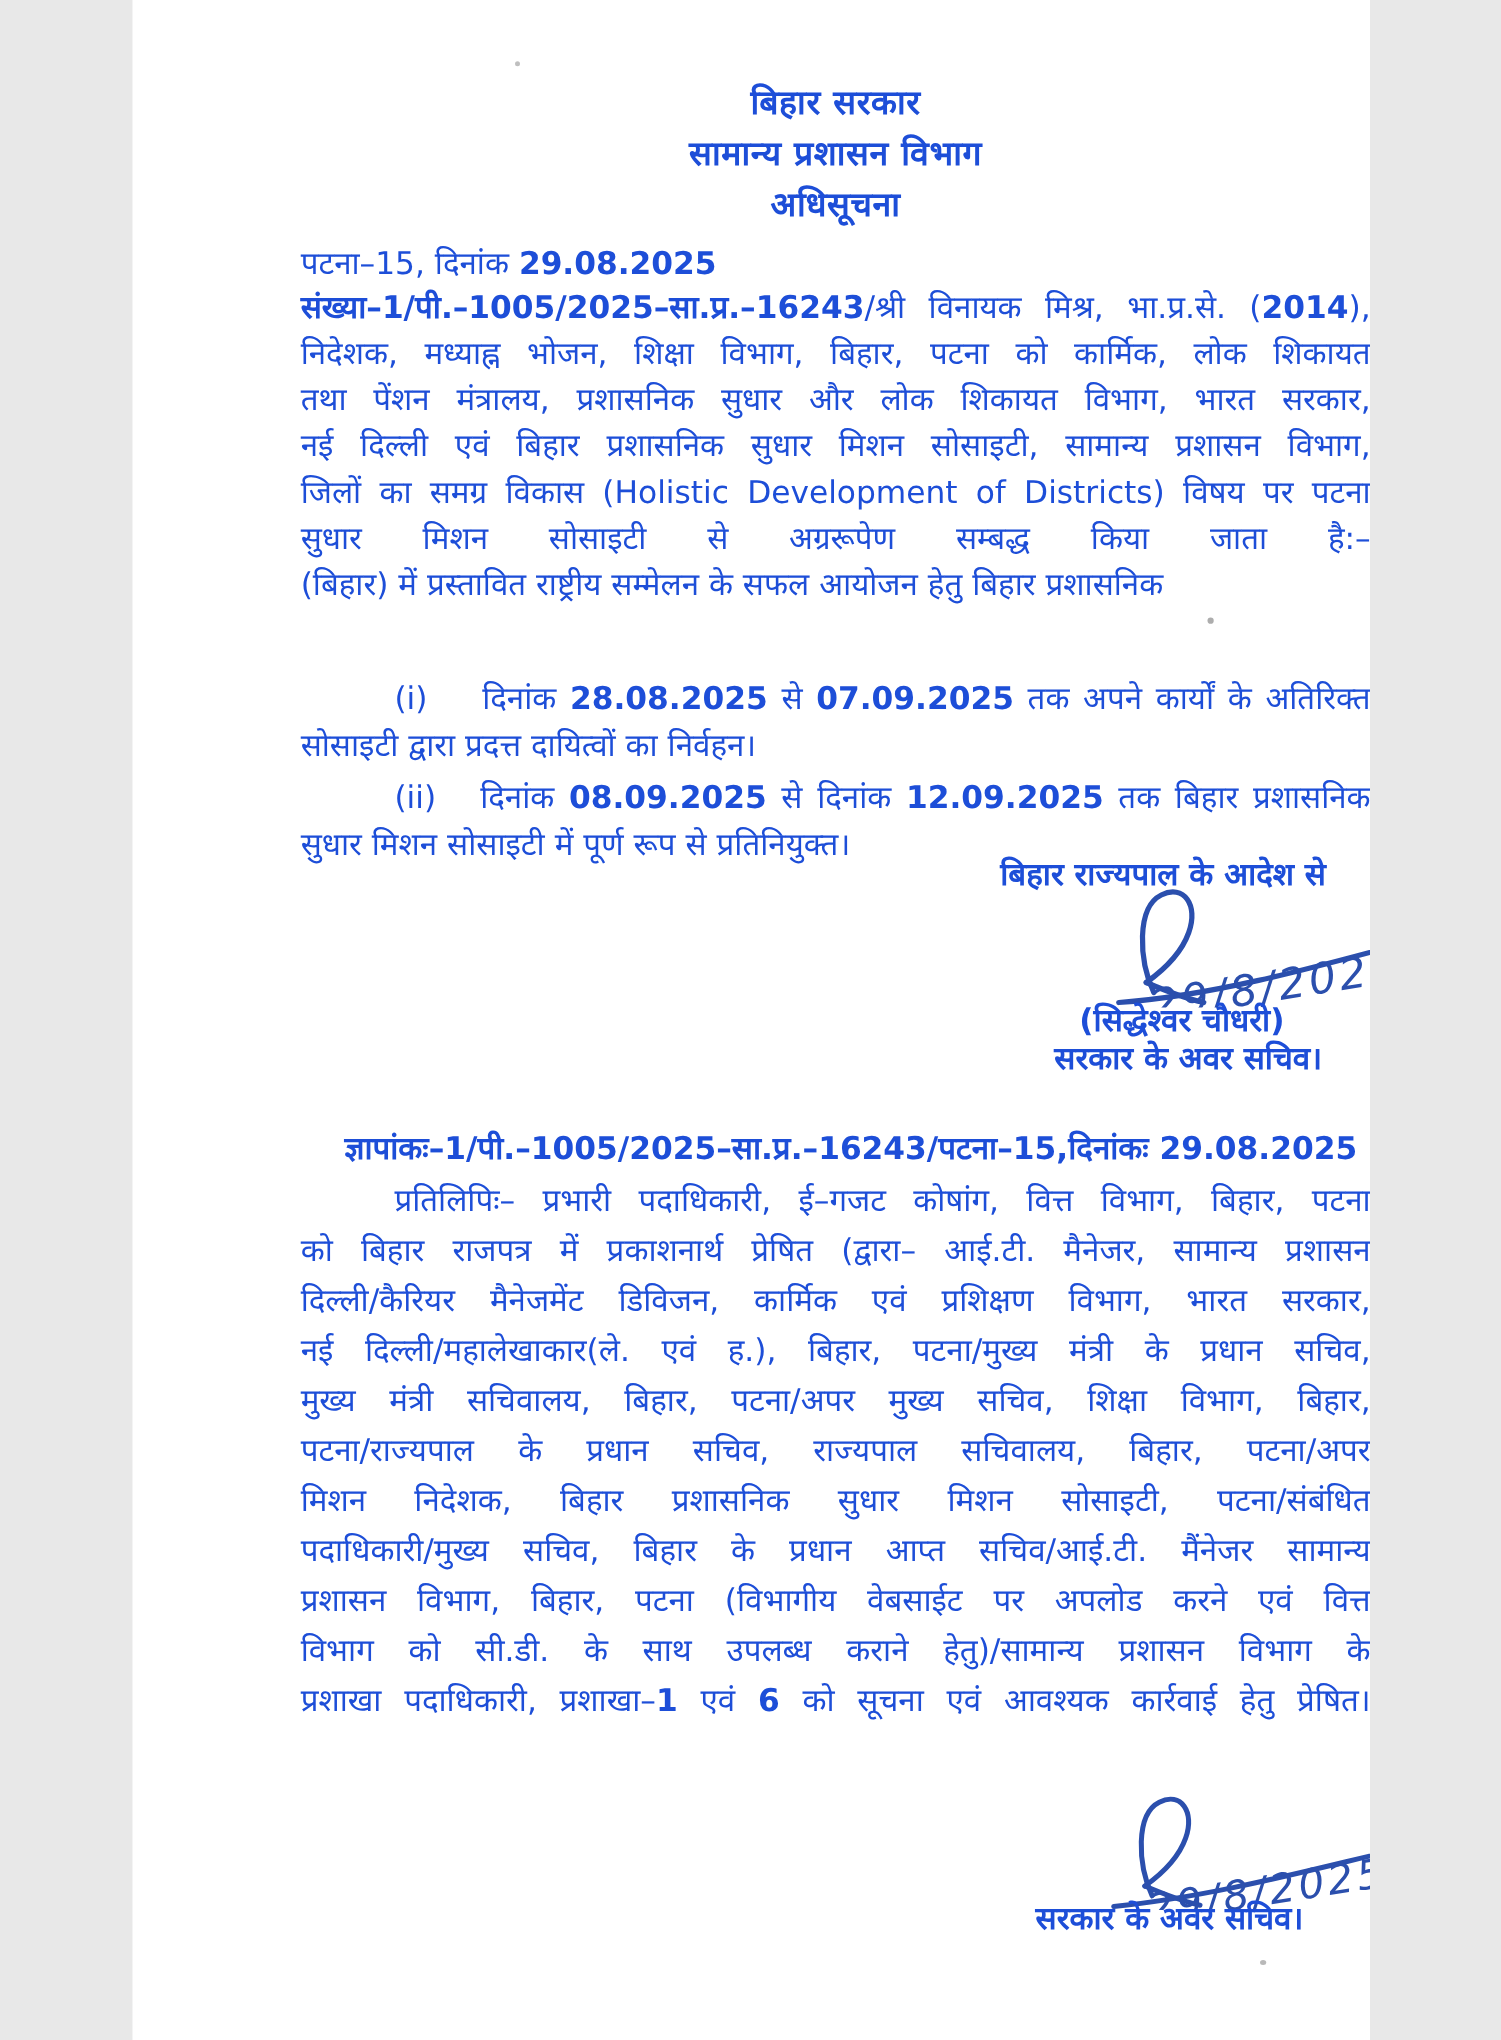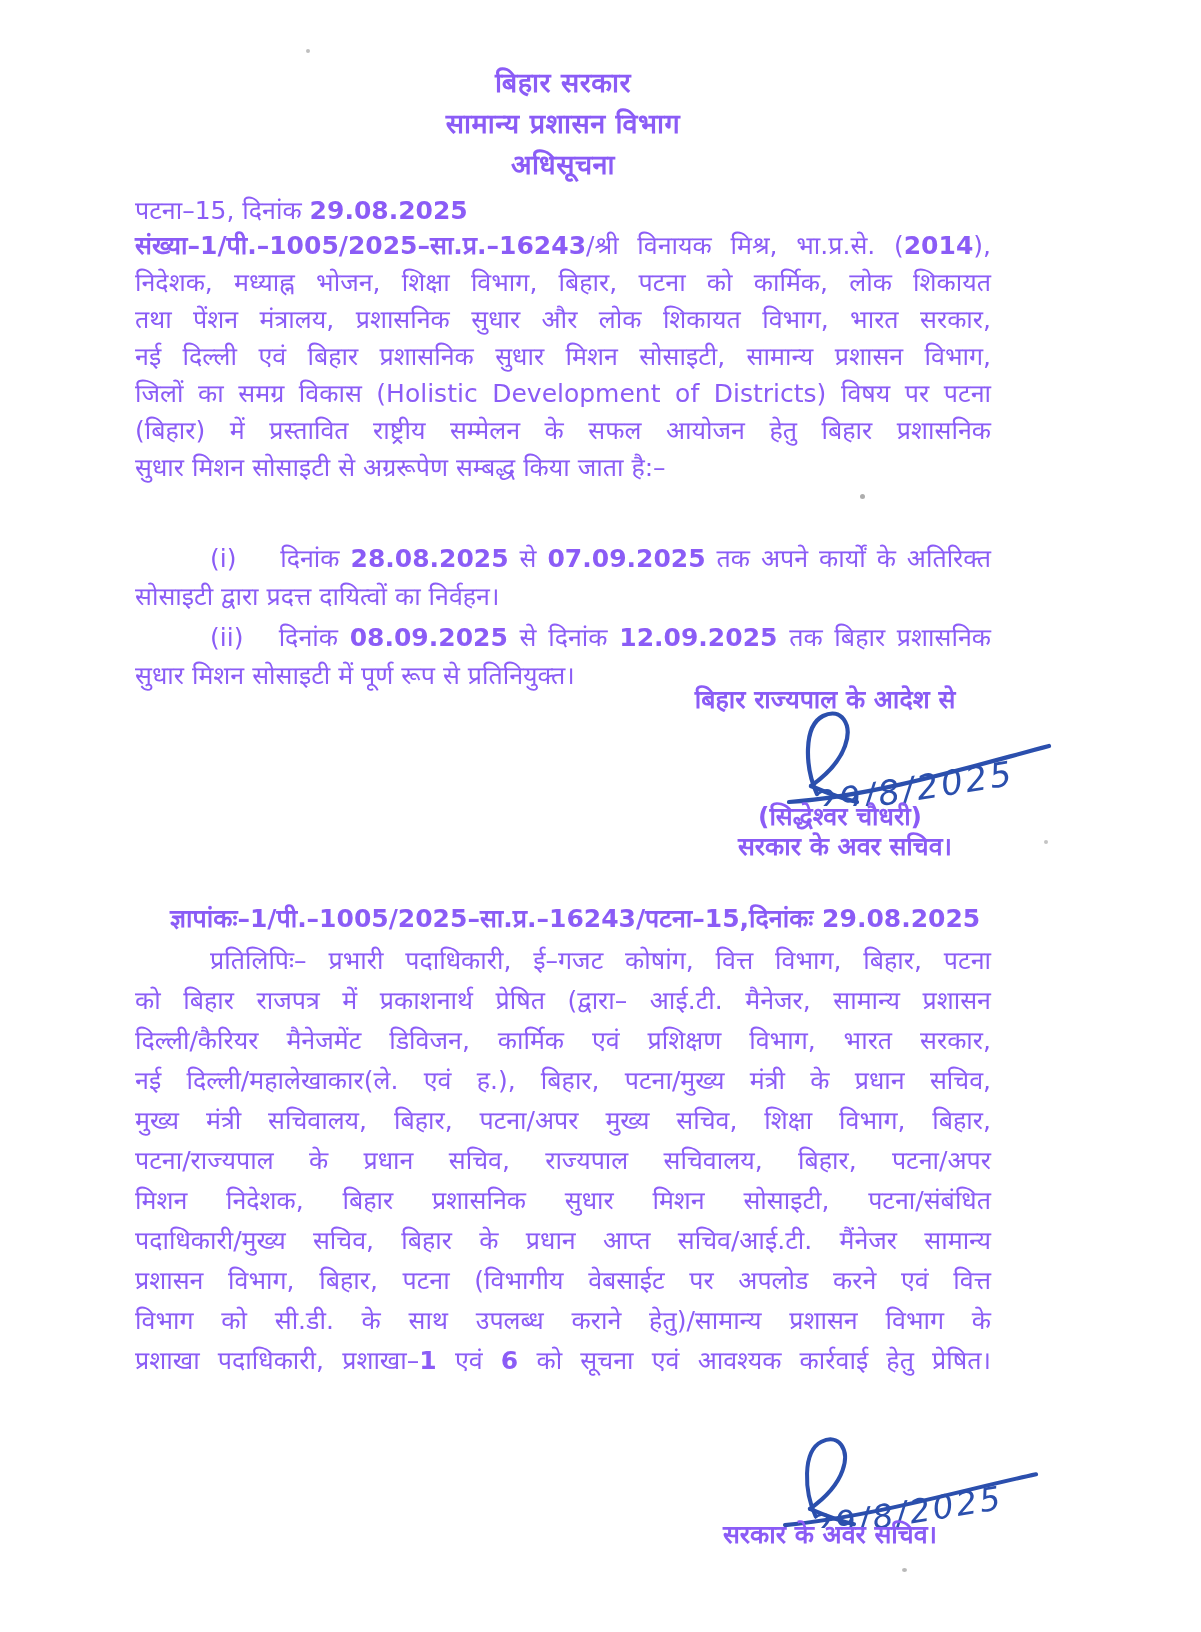--- a/index.html
+++ b/index.html
@@ -1,22 +1,22 @@
 <!DOCTYPE html>
 <html><head>
 <meta charset="utf-8">
 <style>
   html,body { margin:0; padding:0; background:#e8e8e8; }
   .page {
     position:relative;
-    width:1201px; height:1632px;
+    width:990px; height:1632px;
     margin:0 auto;
     background:#ffffff;
     font-family:"DejaVu Sans","Liberation Sans",sans-serif;
-    color:#8b5cf6;
+    color:#1d4ed8;
     overflow:hidden;
   }
   .abs { position:absolute; }
   .title-block { text-align:center; font-size:27px; font-weight:600; line-height:41px; letter-spacing:0.5px; }
   .date-line { text-align:left; font-size:25px; }
   .para { font-size:25px; }
   .para .line { text-align:justify; text-align-last:justify; white-space:normal; }
   .para .line:last-child { text-align-last:left; }
   .para.justify-all .line:last-child { text-align-last:justify; }
   .para.indent-first .line:first-child { text-indent:75px; }
@@ -46,22 +46,22 @@
   </div>
 
   <div class="abs date-line" style="top:192px;left:135px;width:856px;">पटना–15, दिनांक <b>29.08.2025</b></div>
 
   <div class="abs para" style="top:227px;left:135px;width:856px;line-height:37px;">
       <div class="line"><b>संख्या–1/पी.–1005/2025–सा.प्र.–16243</b>/श्री विनायक मिश्र, भा.प्र.से. (<b>2014</b>),</div>
       <div class="line">निदेशक, मध्याह्न भोजन, शिक्षा विभाग, बिहार, पटना को कार्मिक, लोक शिकायत</div>
       <div class="line">तथा पेंशन मंत्रालय, प्रशासनिक सुधार और लोक शिकायत विभाग, भारत सरकार,</div>
       <div class="line">नई दिल्ली एवं बिहार प्रशासनिक सुधार मिशन सोसाइटी, सामान्य प्रशासन विभाग,</div>
       <div class="line">जिलों का समग्र विकास (Holistic Development of Districts)  विषय पर पटना</div>
+      <div class="line">सुधार मिशन सोसाइटी से अग्ररूपेण सम्बद्ध किया जाता है:–</div>
       <div class="line">(बिहार) में प्रस्तावित राष्ट्रीय सम्मेलन के सफल आयोजन हेतु बिहार प्रशासनिक</div>
-      <div class="line">सुधार मिशन सोसाइटी से अग्ररूपेण सम्बद्ध किया जाता है:–</div>
     </div>
 
   <div class="abs para indent-first" style="top:540px;left:135px;width:856px;line-height:38px;">
       <div class="line">(i)&nbsp;&nbsp;&nbsp;&nbsp;दिनांक <b>28.08.2025</b> से <b>07.09.2025</b> तक अपने कार्यों के अतिरिक्त</div>
       <div class="line">सोसाइटी द्वारा प्रदत्त दायित्वों का निर्वहन।</div>
     </div>
 
   <div class="abs para indent-first" style="top:619px;left:135px;width:856px;line-height:38px;">
       <div class="line">(ii)&nbsp;&nbsp;&nbsp;दिनांक <b>08.09.2025</b> से दिनांक <b>12.09.2025</b> तक बिहार प्रशासनिक</div>
       <div class="line">सुधार मिशन सोसाइटी में पूर्ण रूप से प्रतिनियुक्त।</div>

